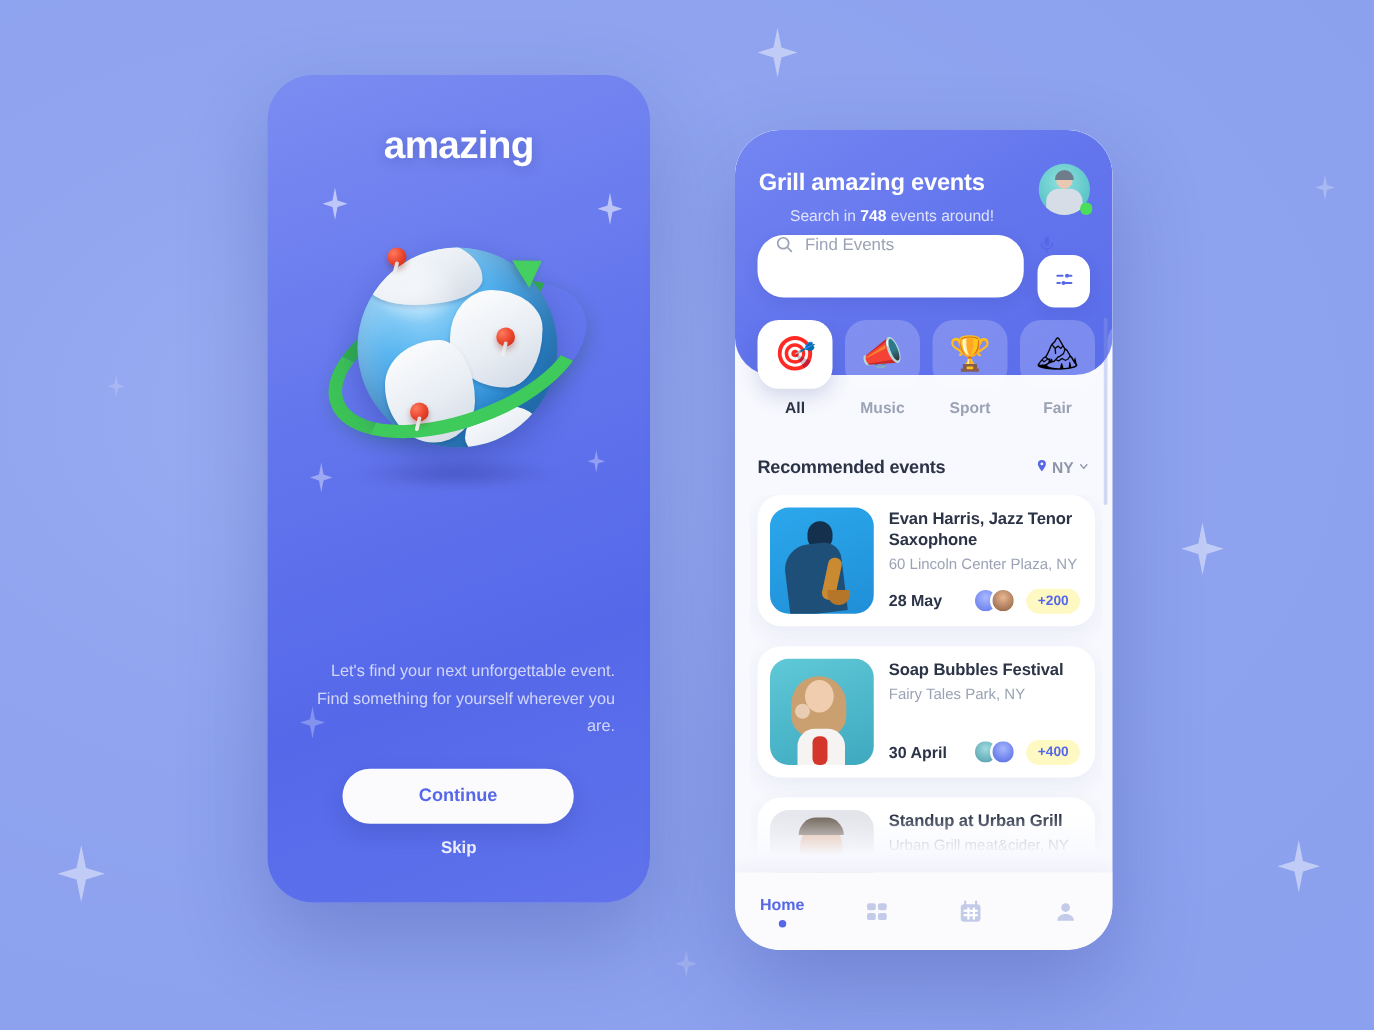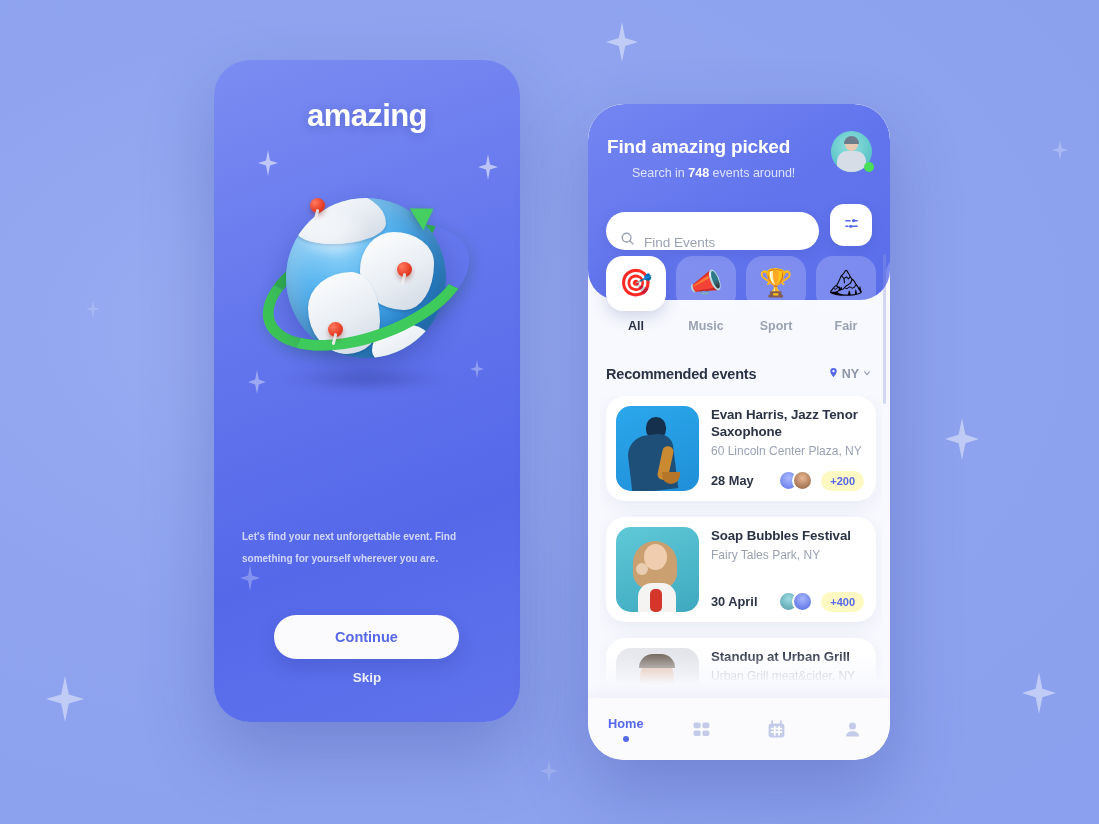--- a/index.html
+++ b/index.html
@@ -134,24 +134,24 @@
 
   .headline {
     position: absolute; left: 26px; right: 26px; top: 362px;
     text-align: center;
     color: #ffffff;
     font-size: 24.5px; line-height: 30px;
     font-weight: 700; letter-spacing: -0.3px;
   }
   .subtext {
     position: absolute; left: 28px; right: 28px; top: 466px;
-    text-align: left;
+    text-align: right;
     color: rgba(255,255,255,0.72);
-    font-size: 10px; line-height: 22px;
-    font-weight: 700;
+    font-size: 13px; line-height: 22px;
+    font-weight: 400;
   }
   .btn-continue {
     position: absolute; left: 60px; top: 555px;
     width: 185px; height: 44px;
     background: #fbfbfe;
     border: none; border-radius: 22px;
     color: #5668e8;
     font-family: "Liberation Sans", sans-serif;
     font-size: 14.5px; font-weight: 600;
     cursor: pointer;
@@ -204,24 +204,24 @@
   .avatar .hair {
     position: absolute; left: 13px; top: 5px; width: 15px; height: 8px;
     border-radius: 8px 8px 0 0; background: #6f7c8c;
   }
   .avatar-dot {
     position: absolute; right: 16px; top: 58px;
     width: 10px; height: 10px; border-radius: 50%;
     background: #4ade5b; border: 2px solid transparent;
   }
   .search-bar {
-    position: absolute; left: 18px; top: 108px;
-    width: 213px; height: 38px;
+    position: absolute; left: 18px; top: 84px;
+    width: 213px; height: 50px;
     background: #ffffff; border-radius: 21px;
-    display: flex; align-items: flex-end; gap: 9px; padding: 0 14px;
+    display: flex; align-items: flex-start; gap: 9px; padding: 0 14px;
     box-shadow: 0 4px 12px rgba(35,50,130,0.12);
     cursor: text;
   }
   .search-input {
     flex: 1; border: none; outline: none; background: transparent;
     font-family: "Liberation Sans", sans-serif;
     font-size: 13.5px; color: #3a4358;
   }
   .search-input::placeholder { color: #9aa2b4; }
   .filter-btn {
@@ -381,21 +381,21 @@
 
   <div class="subtext">Let's find your next unforgettable event. Find something for yourself wherever you are.</div>
 
   <button class="btn-continue">Continue</button>
   <button class="btn-skip">Skip</button>
 </div>
 
 <div class="phone" id="phone-right">
 
   <div class="app-header">
-    <div class="hdr-title">Find amazing picked</div>
+    <div class="hdr-title">Grill amazing events</div>
     <div class="hdr-sub">
       <span>Search in </span><b>748</b><span> events around!</span>
     </div>
 
     <div class="avatar">
       <div class="body"></div>
       <div class="head"></div>
       <div class="hair"></div>
     </div>
     <div class="avatar-dot"></div>

